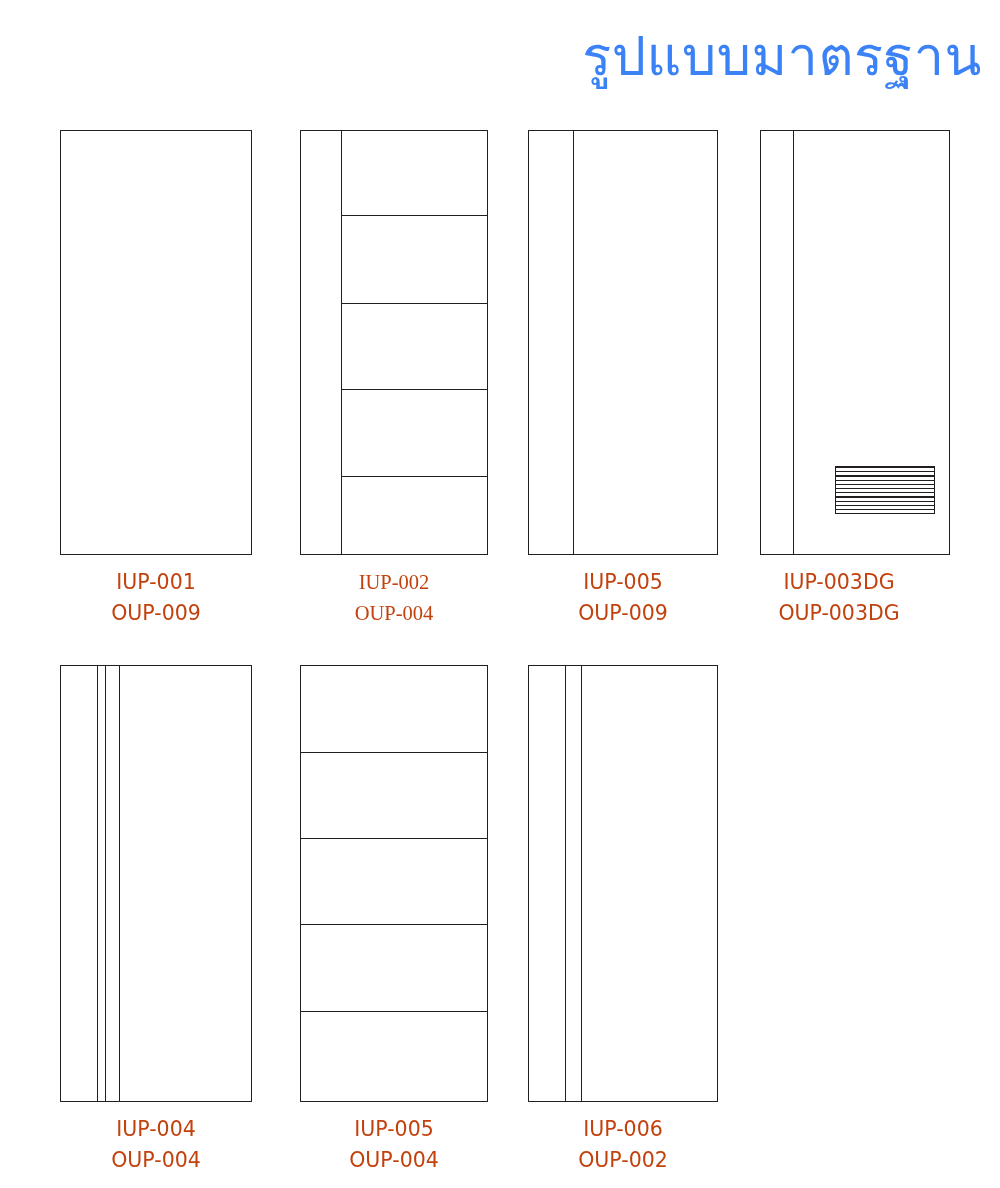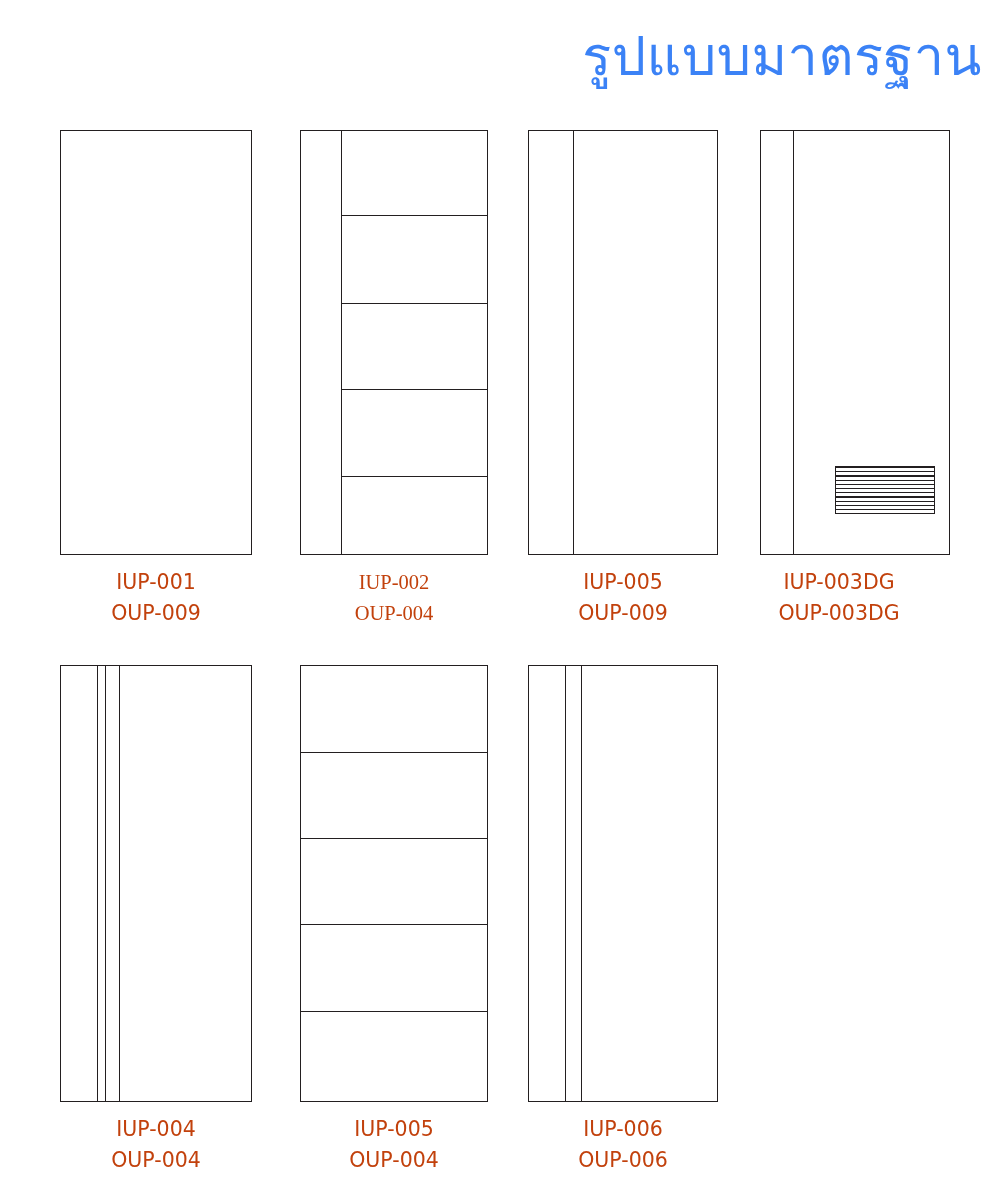--- a/index.html
+++ b/index.html
@@ -162,17 +162,17 @@
           <div>OUP-004</div>
         </div>
       </div>
       <div class="cell" style="left: 528px; width: 190px;">
         <div class="door" style="width: 190px; height: 437px;">
           <div class="vline" style="left: 36px;"></div>
           <div class="vline" style="left: 52px;"></div>
         </div>
         <div class="labels">
           <div>IUP-006</div>
-          <div>OUP-006</div>
+          <div>OUP-002</div>
         </div>
       </div>
     </div>
   </div>
 
 </body></html>

